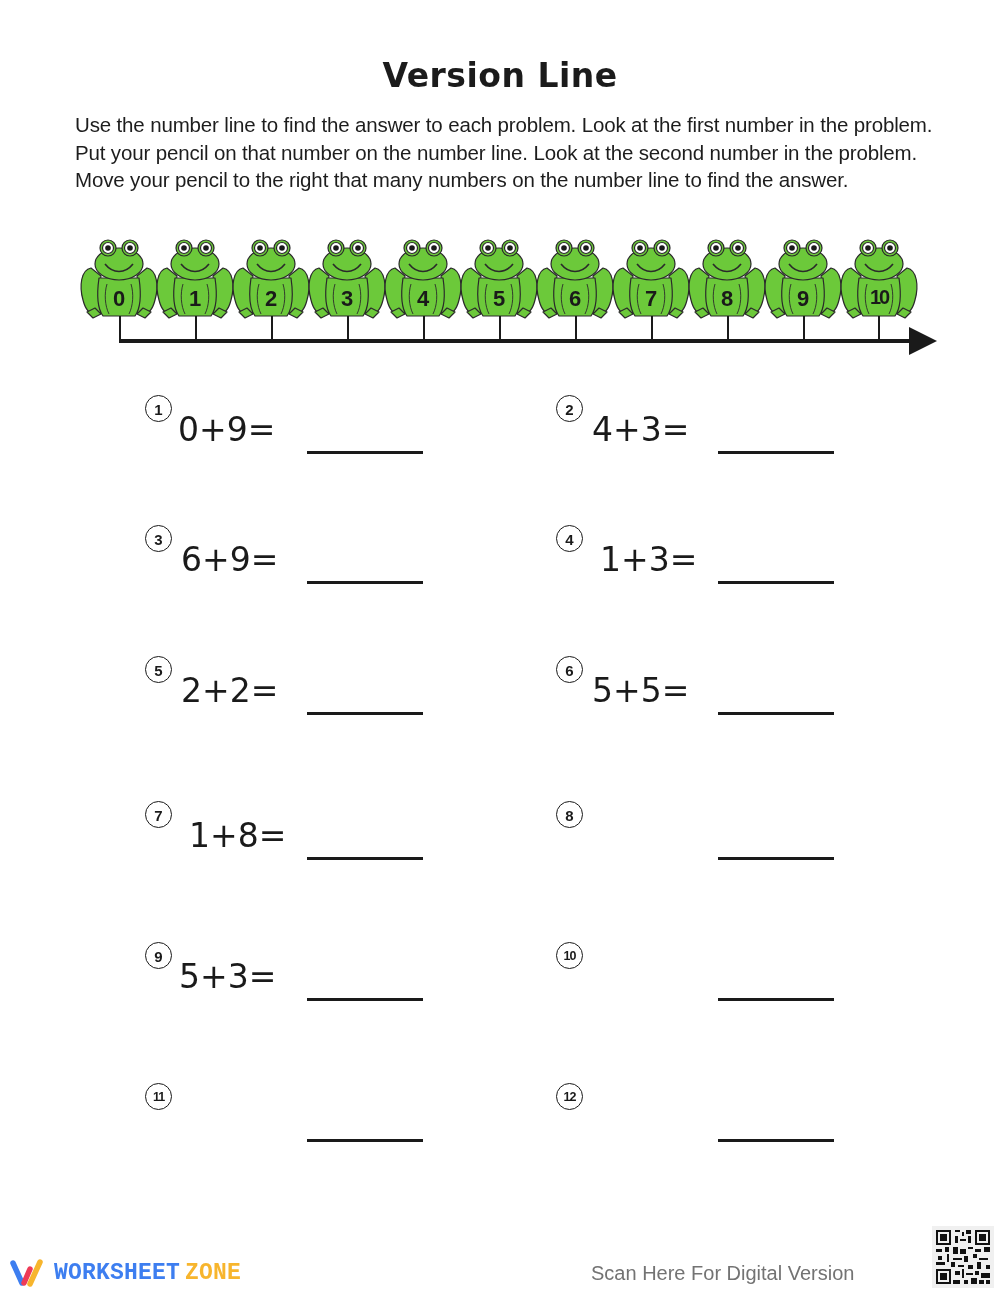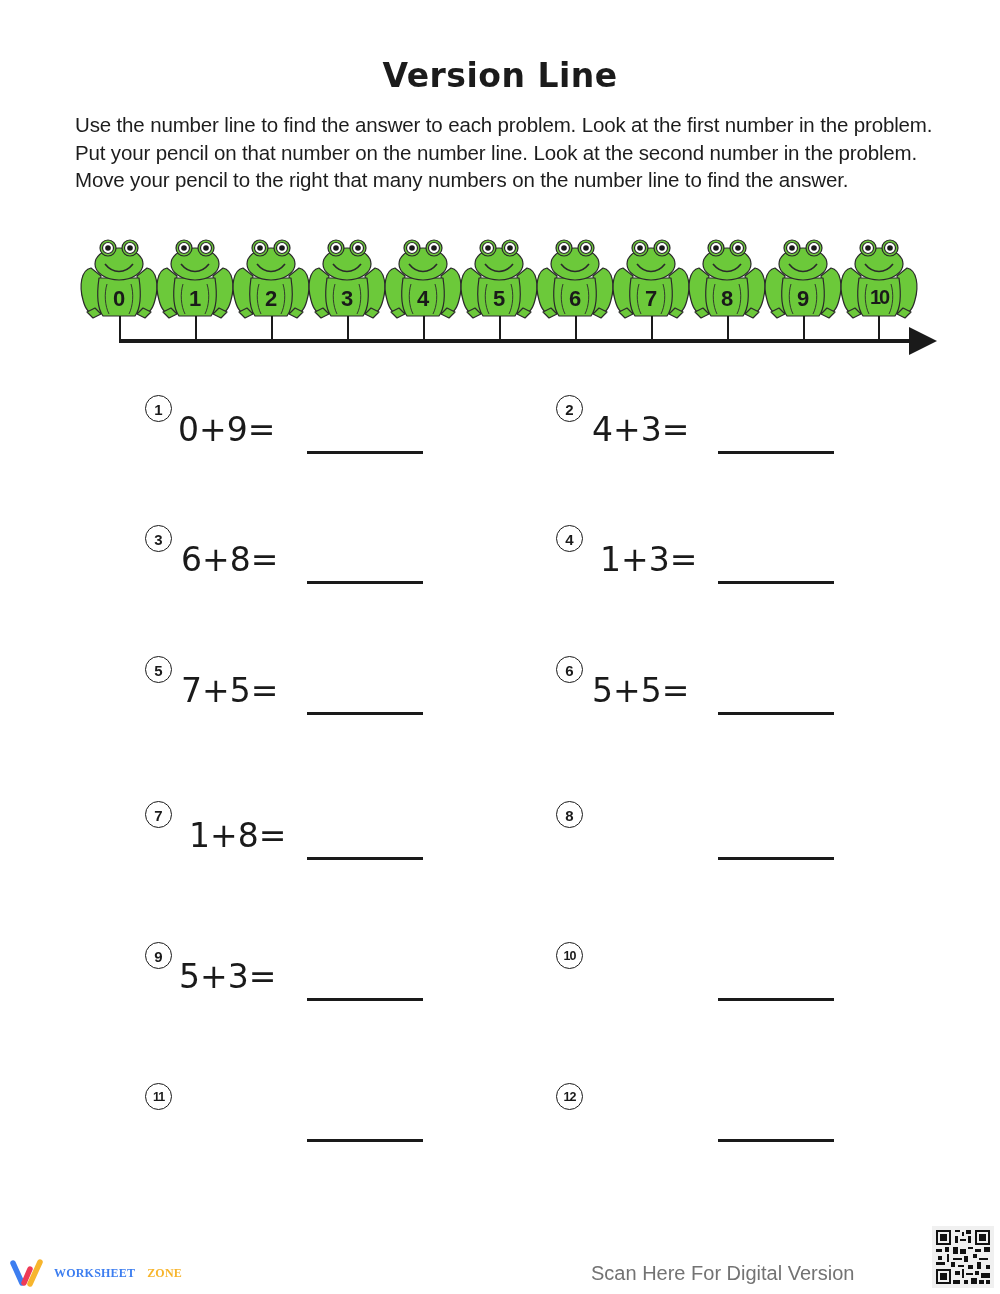--- a/index.html
+++ b/index.html
@@ -41,25 +41,25 @@
   .pnum.two { font-size: 12.5px; letter-spacing: -1px; }
   .expr {
     position: absolute; left: 33px; top: 10px;
     font-family: "DejaVu Sans", sans-serif; font-size: 33px; line-height: 50px; color: #1a1a1a;
     letter-spacing: 0px;
   }
   .blank { position: absolute; left: 162px; top: 56px; width: 116px; height: 3px; background: #1a1a1a; }
   .footer-logo { position: absolute; left: 8px; top: 1258px; height: 30px; display: flex; align-items: center; }
   .logo-mark { width: 42px; height: 30px; }
   .logo-text {
-    font-family: Liberation Serif, serif; font-weight: bold; font-size: 12px; letter-spacing: 0.2px;
+    font-family: Liberation Mono, monospace; font-weight: bold; font-size: 23px; letter-spacing: 0.2px;
     margin-left: 4px;
   }
   .logo-ws { color: #3d7ef0; }
-  .logo-zone { color: #f7b52d; margin-left: 12px; }
+  .logo-zone { color: #f7b52d; margin-left: 5px; }
   .scan {
     position: absolute; left: 591px; top: 1262px;
     font-family: Liberation Sans, sans-serif; font-size: 20px; color: #737373;
   }
   .qr { position: absolute; left: 932px; top: 1226px; width: 62px; height: 62px; background: #f0f0f0; }
   .qr svg { width: 54px; height: 54px; margin: 4px; display: block; }
 </style>
 </head>
 <body>
 
@@ -185,32 +185,32 @@
   <div class="blank"></div>
 </div>
 <div class="problem" style="left:556px; top:395px">
   <div class="pnum">2</div>
   <div class="expr" style="left:36px">4+3=</div>
   <div class="blank"></div>
 </div>
 
 <div class="problem" style="left:145px; top:525px">
   <div class="pnum">3</div>
-  <div class="expr" style="left:36px">6+8=</div>
+  <div class="expr" style="left:36px">6+9=</div>
   <div class="blank"></div>
 </div>
 <div class="problem" style="left:556px; top:525px">
   <div class="pnum">4</div>
   <div class="expr" style="left:44px">1+3=</div>
   <div class="blank"></div>
 </div>
 
 <div class="problem" style="left:145px; top:656px">
   <div class="pnum">5</div>
-  <div class="expr" style="left:36px">7+5=</div>
+  <div class="expr" style="left:36px">2+2=</div>
   <div class="blank"></div>
 </div>
 <div class="problem" style="left:556px; top:656px">
   <div class="pnum">6</div>
   <div class="expr" style="left:36px">5+5=</div>
   <div class="blank"></div>
 </div>
 
 <div class="problem" style="left:145px; top:801px">
   <div class="pnum">7</div>

